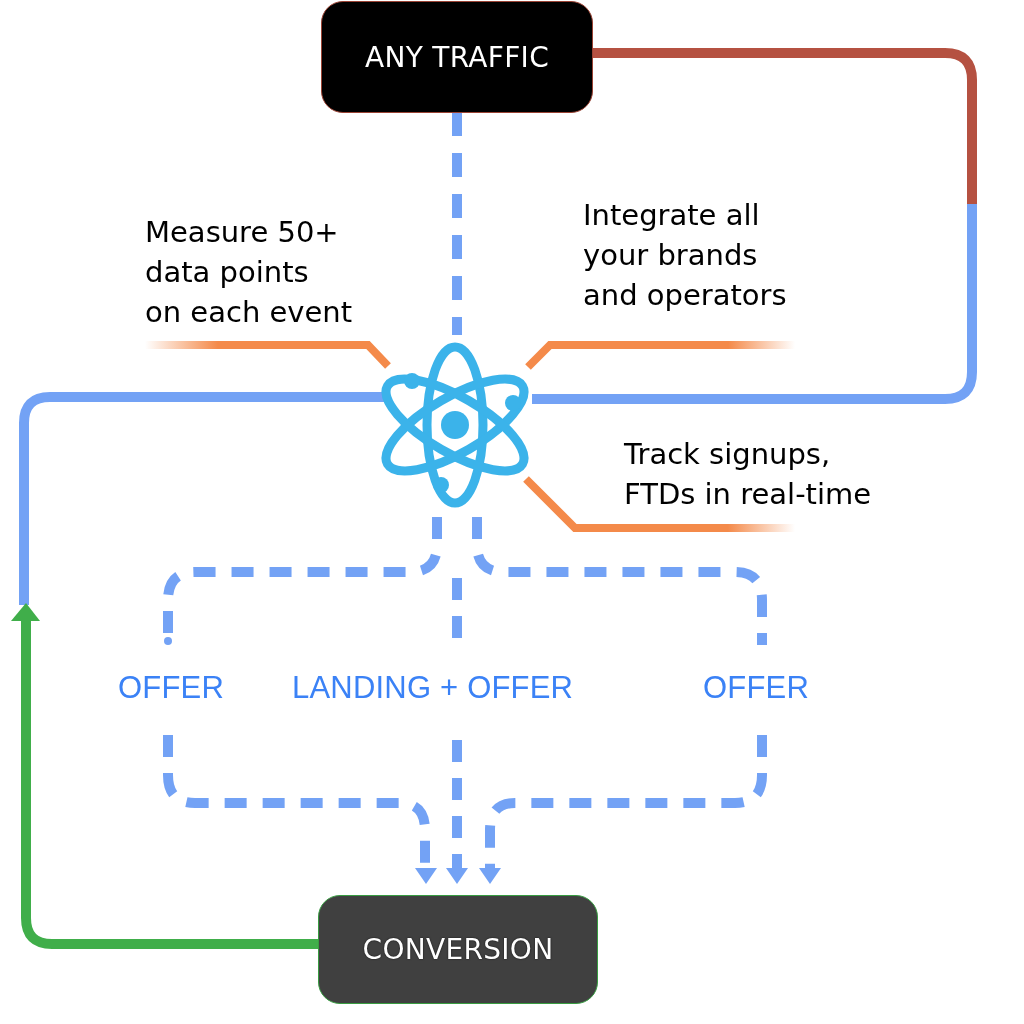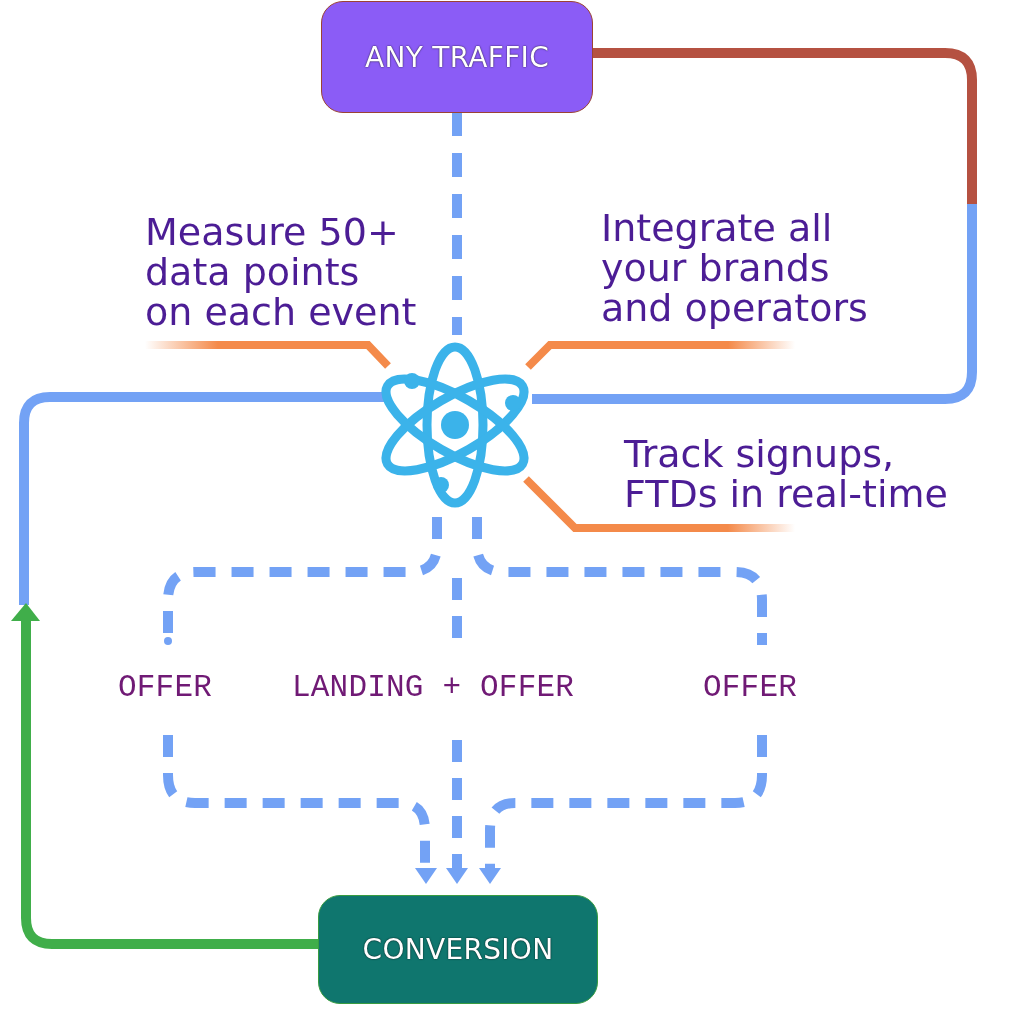--- a/index.html
+++ b/index.html
@@ -6,32 +6,32 @@
   body { width: 1024px; height: 1024px; position: relative; overflow: hidden;
          font-family: "Liberation Sans", "DejaVu Sans", sans-serif; }
   svg.diagram { position: absolute; left: 0; top: 0; }
   .node {
     position: absolute; display: flex; align-items: center; justify-content: center;
     border-radius: 22px; color: #ffffff; font-weight: 400;
     font-family: "DejaVu Sans", "Liberation Sans", sans-serif;
     font-size: 28px; letter-spacing: 0.3px;
     text-shadow: 0 0 2px rgba(0,0,0,0.55), 0 0 1px rgba(0,0,0,0.6);
   }
-  #node-traffic { left: 321px; top: 1px; width: 270px; height: 110px; background: #8b5cf6; border: 1px solid #9b4334; }
-  #node-conversion { left: 318px; top: 895px; width: 278px; height: 107px; background: #0f766e; border: 1px solid #389c41; }
+  #node-traffic { left: 321px; top: 1px; width: 270px; height: 110px; background: #000000; border: 1px solid #9b4334; }
+  #node-conversion { left: 318px; top: 895px; width: 278px; height: 107px; background: #404040; border: 1px solid #389c41; }
   .note {
-    position: absolute; color: #4c1d95; font-size: 38px; line-height: 40px;
+    position: absolute; color: #000000; font-size: 29px; line-height: 40px;
     font-family: "DejaVu Sans", "Liberation Sans", sans-serif; white-space: pre;
   }
   #note-measure { left: 145px; top: 212px; }
-  #note-integrate { left: 583px; top: 208px; margin-left: 18px; }
+  #note-integrate { left: 583px; top: 195px; }
   #note-track { left: 585px; top: 434px; margin-left: 39px; }
   .path-label {
-    position: absolute; color: #701a75; font-size: 31px;
-    font-family: Liberation Mono, monospace; white-space: pre; letter-spacing: 0.2px;
+    position: absolute; color: #3b82f6; font-size: 31px;
+    font-family: Liberation Sans, sans-serif; white-space: pre; letter-spacing: 0.2px;
   }
   #label-offer-left { left: 118px; top: 670px; }
   #label-landing { left: 292px; top: 670px; }
   #label-offer-right { left: 703px; top: 670px; }
 </style>
 </head>
 <body>
 
 <svg class="diagram" width="1024" height="1024" viewBox="0 0 1024 1024">
   <defs>

